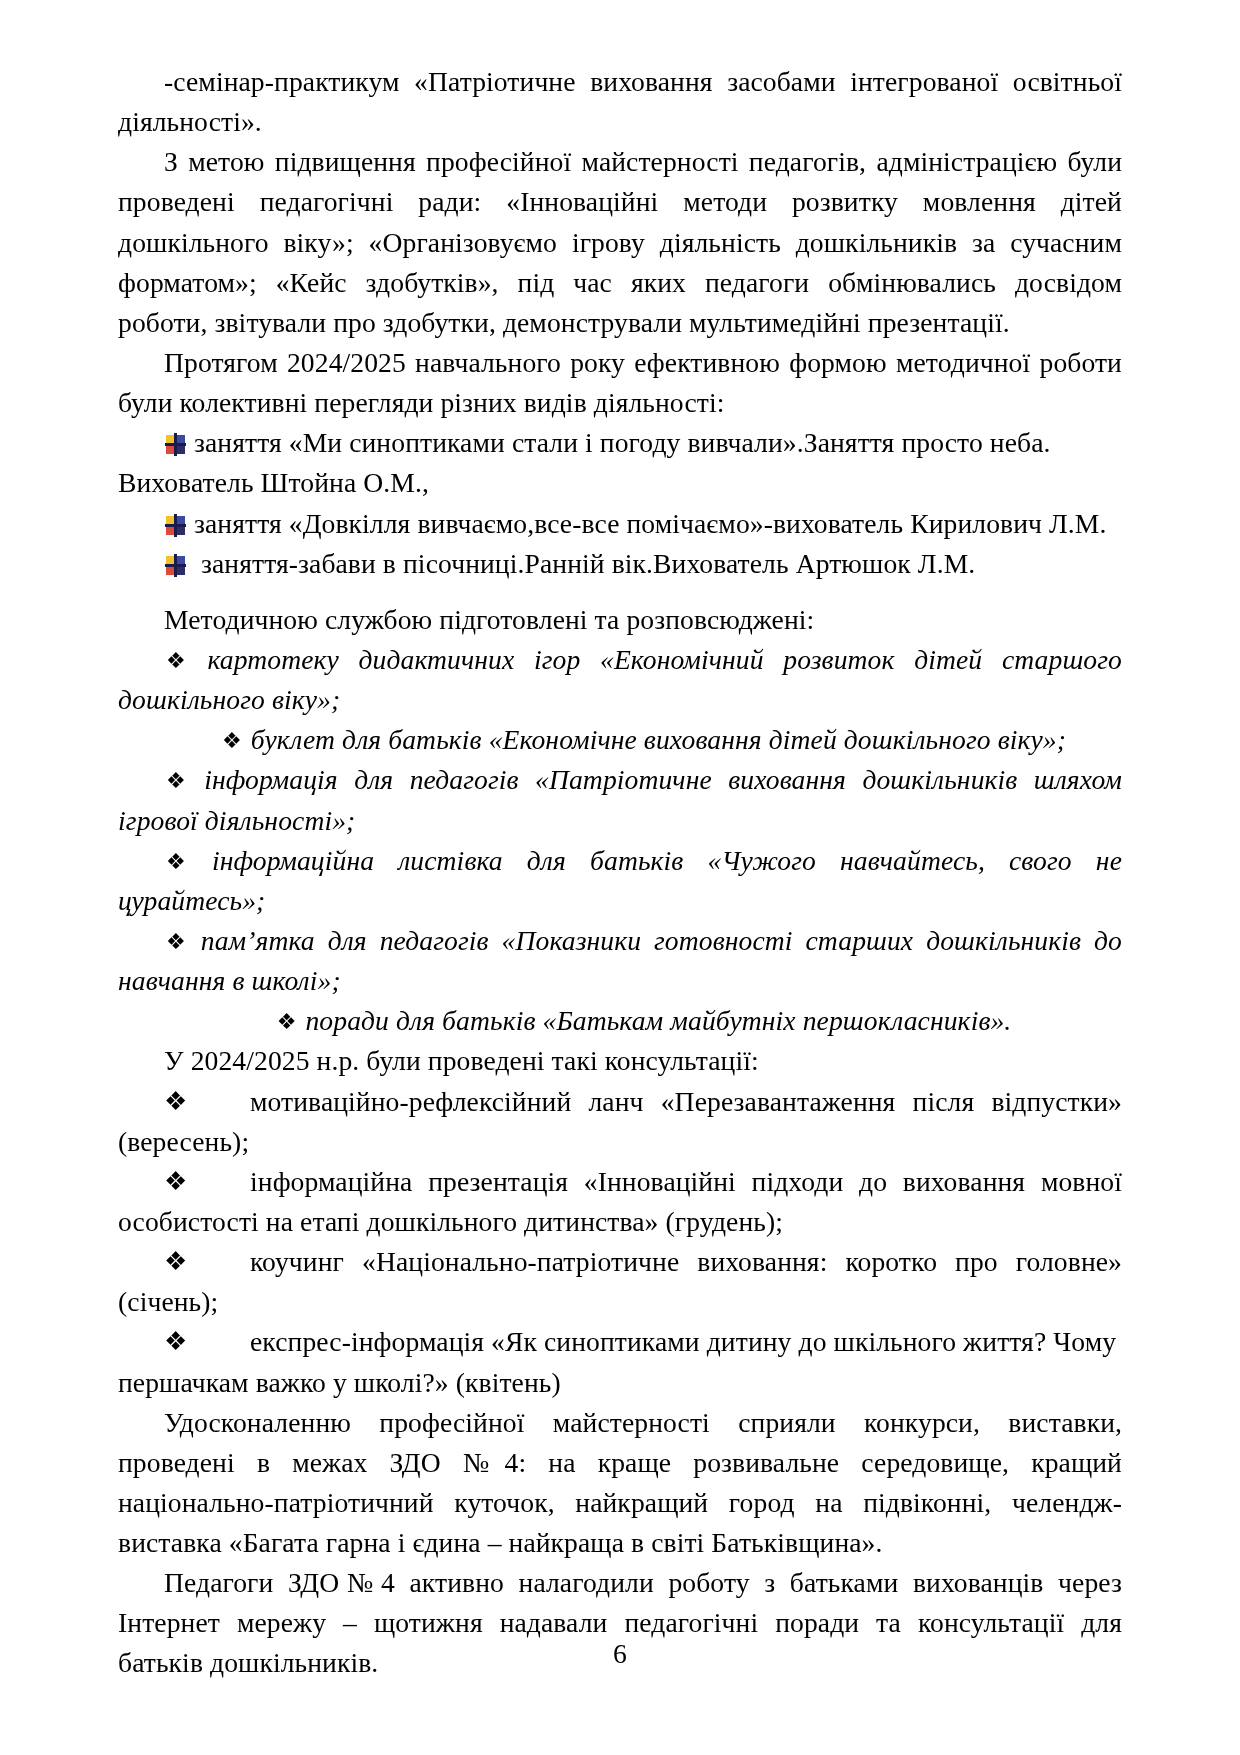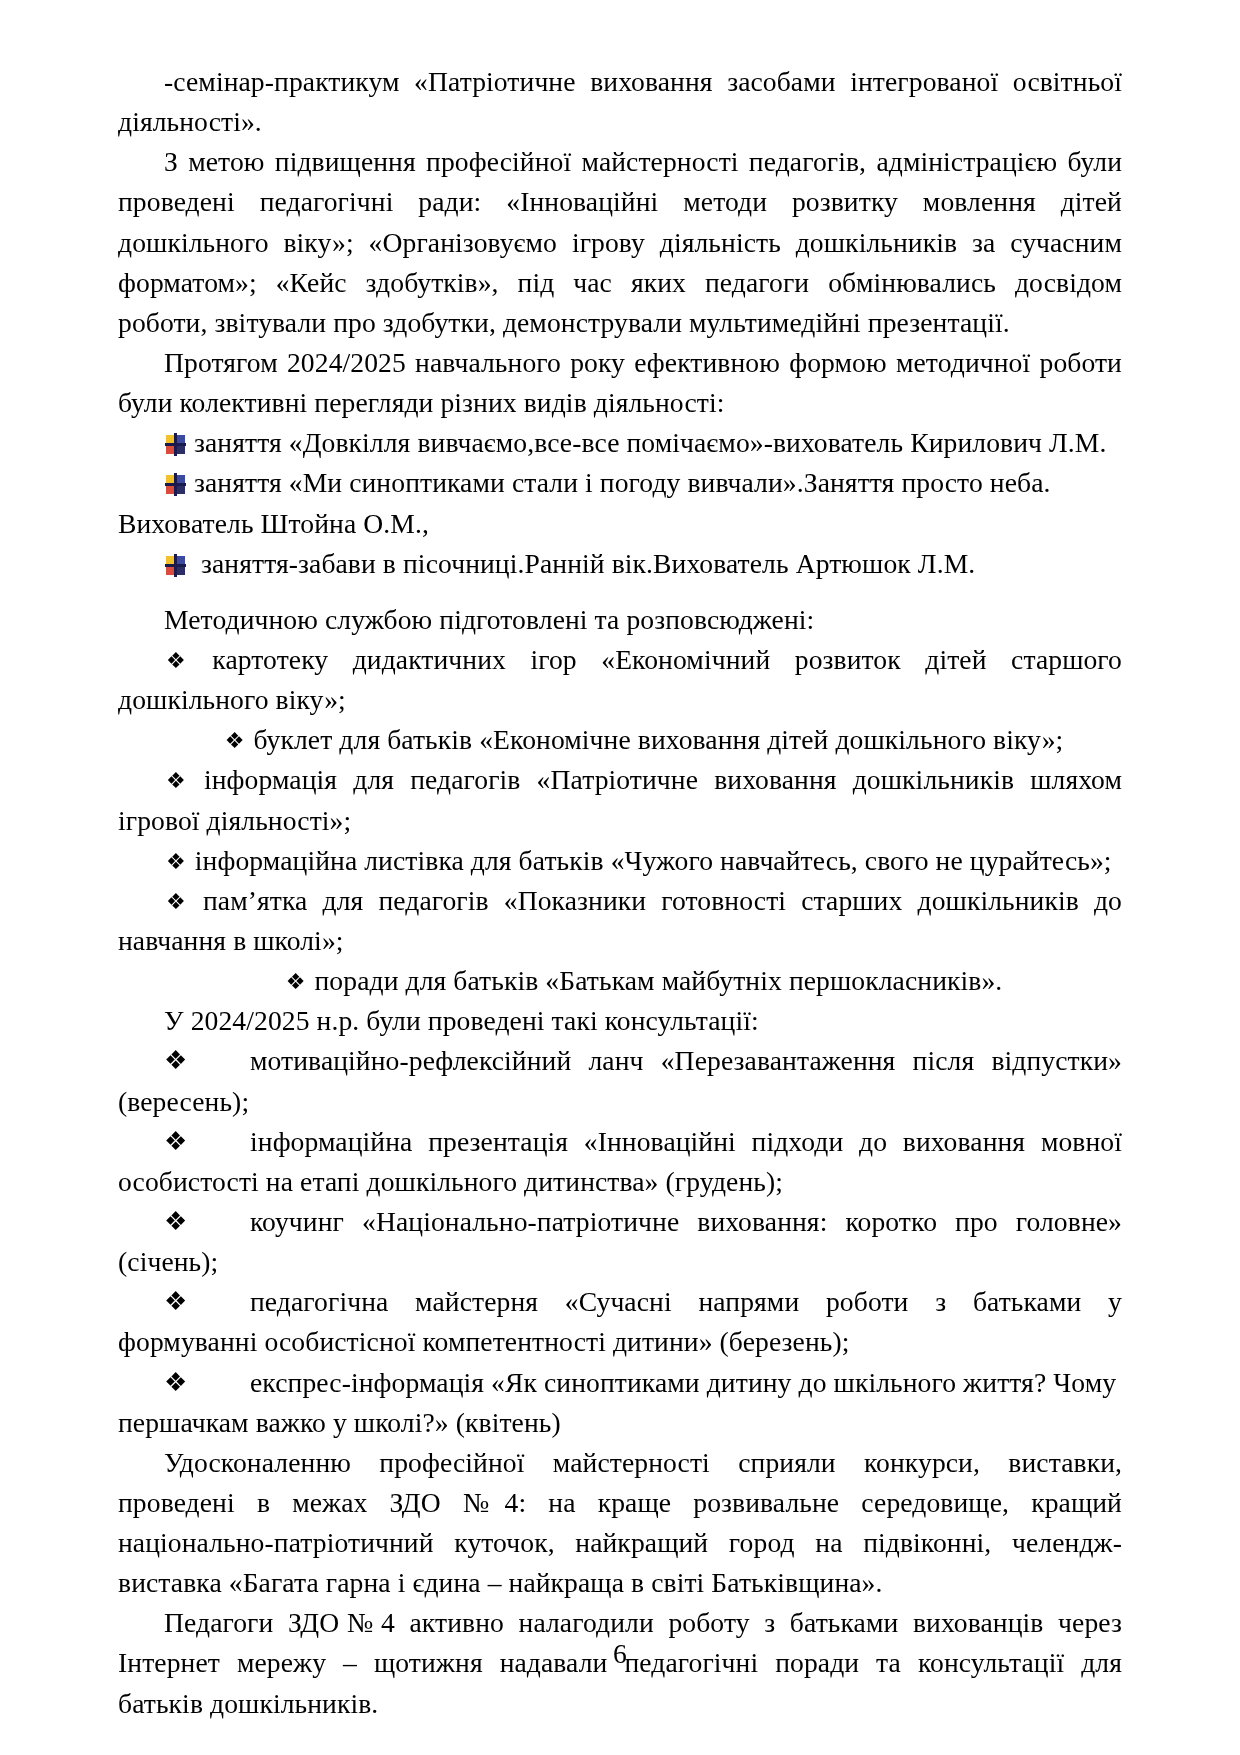--- a/index.html
+++ b/index.html
@@ -77,20 +77,21 @@
   .bullet-pinwheel i.q3 { left: 0;    top: 10px; width: 9px; height: 9px; background: #d94b3a; }
   .bullet-pinwheel i.q4 { left: 10px; top: 10px; width: 9px; height: 9px; background: #2c2c66; }
   .bullet-pinwheel i.vbar { left: 8px; top: -2px; width: 3px; height: 23px; background: #1a1a4d; }
   .bullet-pinwheel i.hbar { left: -1px; top: 8px; width: 21px; height: 3px; background: #1a1a4d; }
 
   
   .blist-b {
     margin: 0;
     padding: 0;
     list-style: none;
+    font-style: italic;
   }
   .blist-b > li {
     text-indent: 48px;
     text-align: justify;
   }
   .blist-b > li.noj { text-align: center; }
   .bullet-diamond {
     font-family: "DejaVu Sans", sans-serif;
     font-size: 22px;
     line-height: 1;
@@ -136,43 +137,42 @@
 <div class="page">
   <div class="doc-body">
 
     <p class="para">-семінар-практикум «Патріотичне виховання засобами інтегрованої освітньої діяльності».</p>
 
     <p class="para">З метою підвищення професійної майстерності педагогів, адміністрацією були проведені педагогічні ради: «Інноваційні методи розвитку мовлення дітей дошкільного віку»; «Організовуємо ігрову діяльність дошкільників за сучасним форматом»; «Кейс здобутків», під час яких педагоги обмінювались досвідом роботи, звітували про здобутки, демонстрували мультимедійні презентації.</p>
 
     <p class="para">Протягом 2024/2025 навчального року ефективною формою методичної роботи були колективні перегляди різних видів діяльності:</p>
 
     <ul class="blist-a">
+      <li><span class="bullet-pinwheel"><i class="q1"></i><i class="q2"></i><i class="q3"></i><i class="q4"></i><i class="vbar"></i><i class="hbar"></i></span><span>заняття «Ми синоптиками стали і погоду вивчали».Заняття просто неба. Вихователь Штойна О.М.,</span></li>
       <li><span class="bullet-pinwheel"><i class="q1"></i><i class="q2"></i><i class="q3"></i><i class="q4"></i><i class="vbar"></i><i class="hbar"></i></span><span>заняття «Довкілля вивчаємо,все-все помічаємо»-вихователь Кирилович Л.М.</span></li>
-      <li><span class="bullet-pinwheel"><i class="q1"></i><i class="q2"></i><i class="q3"></i><i class="q4"></i><i class="vbar"></i><i class="hbar"></i></span><span>заняття «Ми синоптиками стали і погоду вивчали».Заняття просто неба. Вихователь Штойна О.М.,</span></li>
       <li><span class="bullet-pinwheel"><i class="q1"></i><i class="q2"></i><i class="q3"></i><i class="q4"></i><i class="vbar"></i><i class="hbar"></i></span><span> заняття-забави в пісочниці.Ранній вік.Вихователь Артюшок Л.М.</span></li>
     </ul>
 
     <p class="para flush noj" style="text-indent:46px;margin-top:16px;">Методичною службою підготовлені та розповсюджені:</p>
 
     <ul class="blist-b">
       <li><span class="bullet-diamond">❖</span><span>картотеку дидактичних ігор «Економічний розвиток дітей старшого дошкільного віку»;</span></li>
       <li class="noj"><span class="bullet-diamond">❖</span><span>буклет для батьків «Економічне виховання дітей дошкільного віку»;</span></li>
       <li><span class="bullet-diamond">❖</span><span>інформація для педагогів «Патріотичне виховання дошкільників шляхом ігрової діяльності»;</span></li>
       <li><span class="bullet-diamond">❖</span><span>інформаційна листівка для батьків «Чужого навчайтесь, свого не цурайтесь»;</span></li>
       <li><span class="bullet-diamond">❖</span><span>пам’ятка для педагогів «Показники готовності старших дошкільників до навчання в школі»;</span></li>
       <li class="noj"><span class="bullet-diamond">❖</span><span>поради для батьків «Батькам майбутніх першокласників».</span></li>
     </ul>
 
     <p class="para noj">У 2024/2025 н.р. були проведені такі консультації:</p>
 
     <ul class="blist-c">
       <li><span class="bullet-diamond-lg">❖</span><span>мотиваційно-рефлексійний ланч «Перезавантаження після відпустки» (вересень);</span></li>
       <li><span class="bullet-diamond-lg">❖</span><span>інформаційна презентація «Інноваційні підходи до виховання мовної особистості на етапі дошкільного дитинства» (грудень);</span></li>
       <li><span class="bullet-diamond-lg">❖</span><span>коучинг «Національно-патріотичне виховання: коротко про головне» (січень);</span></li>
-      <li><span class="bullet-diamond-lg">❖</span><span>педагогічна майстерня «Сучасні напрями роботи з батьками у формуванні особистісної компетентності дитини» (березень);</span></li>
       <li class="noj"><span class="bullet-diamond-lg">❖</span><span>експрес-інформація «Як синоптиками дитину до шкільного життя? Чому першачкам важко у школі?» (квітень)</span></li>
     </ul>
 
     <p class="para">Удосконаленню професійної майстерності сприяли конкурси, виставки, проведені в межах ЗДО №4: на краще розвивальне середовище, кращий національно-патріотичний куточок, найкращий город на підвіконні, челендж-виставка «Багата гарна і єдина – найкраща в світі Батьківщина».</p>
 
     <p class="para">Педагоги ЗДО№4  активно налагодили роботу з батьками вихованців через Інтернет мережу – щотижня надавали педагогічні поради та консультації для батьків дошкільників.</p>
 
   </div>
 
   <div class="page-number">6</div>

